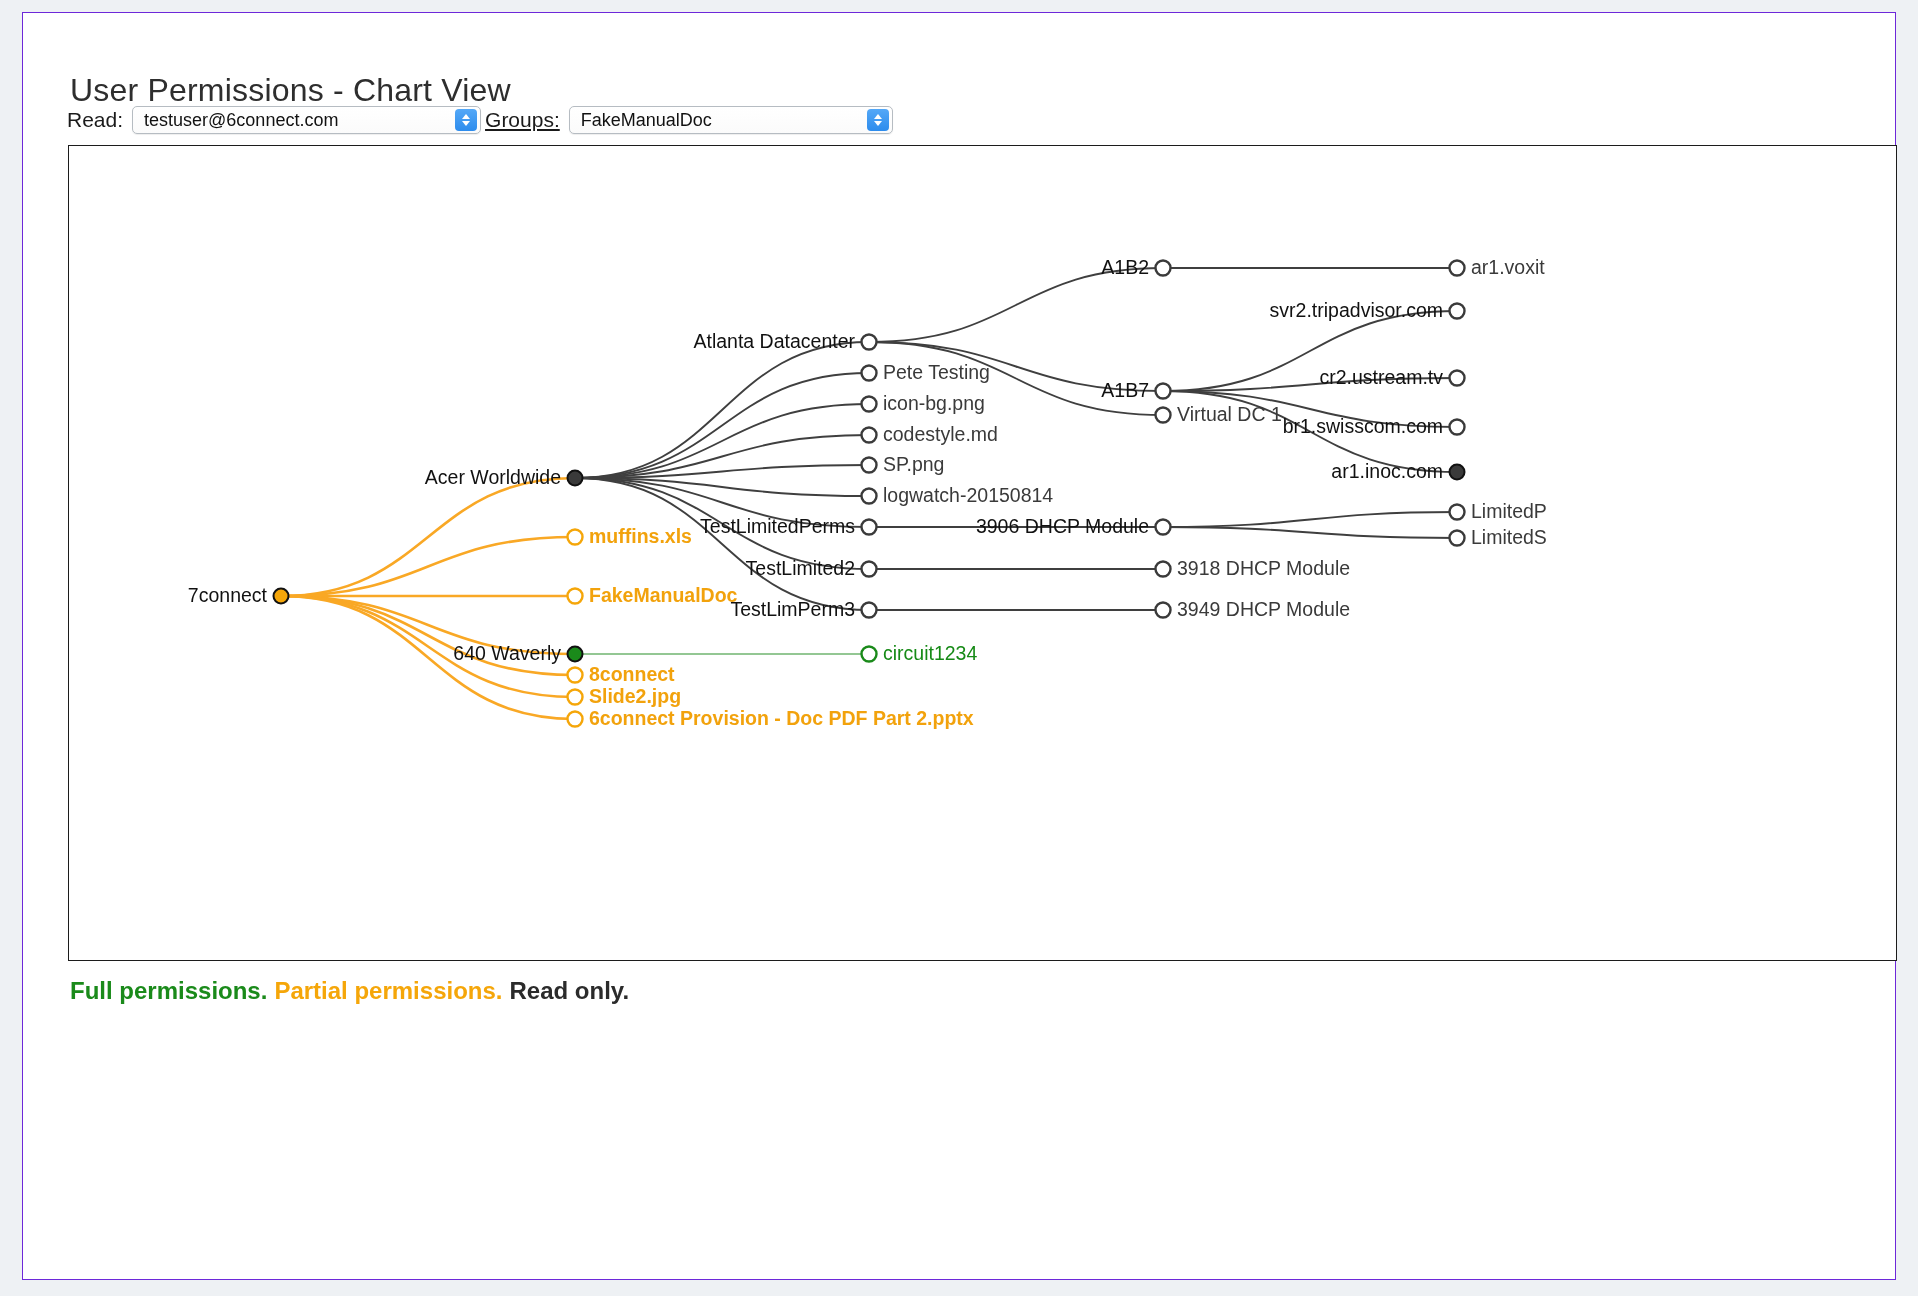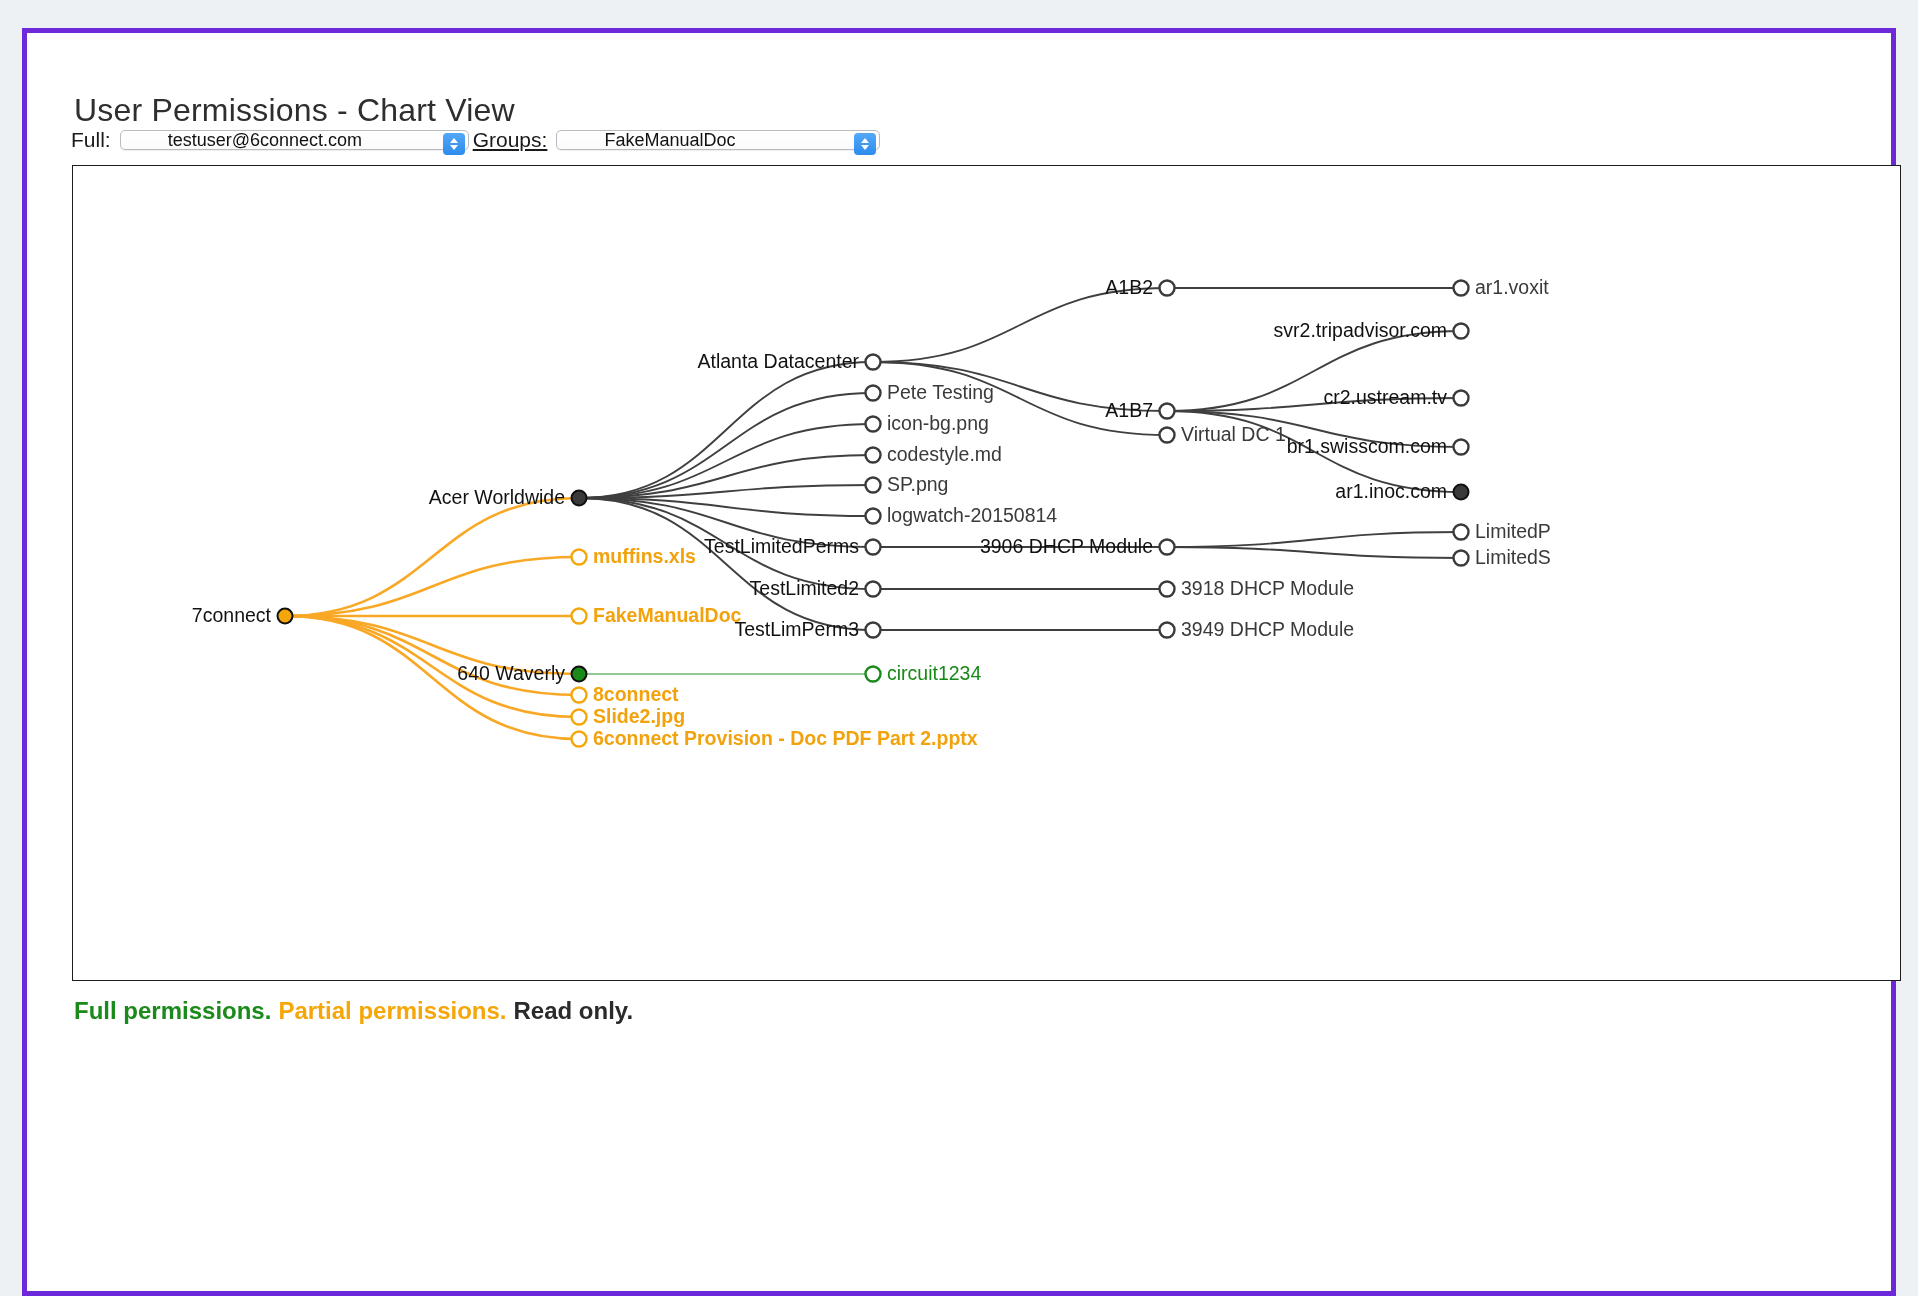--- a/index.html
+++ b/index.html
@@ -12,25 +12,25 @@
     position: relative;
     width: 1918px;
     height: 1296px;
     background: #eef1f4;
     overflow: hidden;
     box-sizing: border-box;
   }
   #card {
     position: absolute;
     left: 22px;
-    top: 28px;
+    top: 12px;
     width: 1874px;
     height: 1268px;
     background: #ffffff;
-    border: 5px solid #6d28d9;
+    border: 1px solid #6d28d9;
     box-sizing: border-box;
   }
   #page-title {
     position: absolute;
     left: 47px;
     top: 38px;
     font-size: 32px;
     color: #2e2e2e;
     font-weight: normal;
     letter-spacing: 0.2px;
@@ -47,29 +47,28 @@
   }
   .ctrl-label {
     font-size: 21px;
     color: #1a1a1a;
     margin-right: 9px;
     white-space: nowrap;
   }
   .ctrl-label.second { margin-left: 4px; text-decoration: underline; }
   .select-box {
     position: relative;
-    height: 20px;
+    height: 28px;
     border: 1px solid #b6bcc2;
     border-radius: 5px;
     background: linear-gradient(#ffffff, #fbfbfb);
     box-shadow: 0 1px 1px rgba(0,0,0,0.07);
     display: flex;
     align-items: center;
     box-sizing: border-box;
-    padding-left: 36px;
   }
   #user-select { width: 349px; }
   #groups-select { width: 324px; }
   .select-value {
     font-size: 18px;
     color: #111;
     padding-left: 11px;
     white-space: nowrap;
     overflow: hidden;
   }
@@ -142,21 +141,21 @@
 </style>
 </head>
 <body>
 
 <div id="page">
   <div id="card">
 
     <h1 id="page-title">User Permissions - Chart View</h1>
 
     <div id="controls">
-      <span class="ctrl-label">Full:</span>
+      <span class="ctrl-label">Read:</span>
       <div class="select-box" id="user-select">
         <span class="select-value">testuser@6connect.com</span>
         <span class="select-arrow">
           <span class="up"></span>
             <span class="down"></span>
         </span>
       </div>
       <span class="ctrl-label second">Groups:</span>
       <div class="select-box" id="groups-select">
         <span class="select-value">FakeManualDoc</span>

